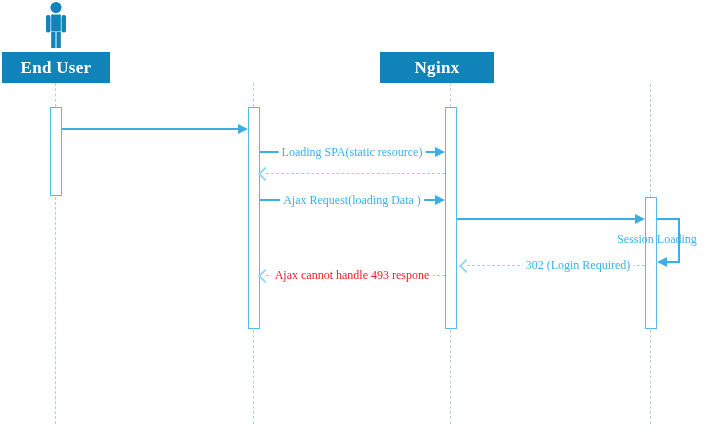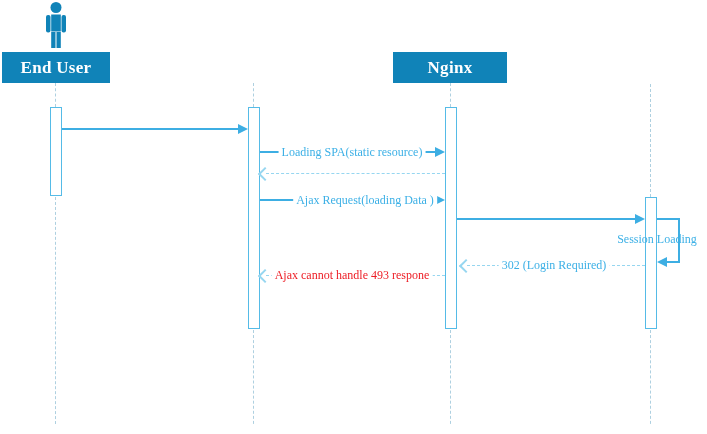--- a/index.html
+++ b/index.html
@@ -57,21 +57,21 @@
     <rect x="2" y="13" width="4.5" height="17.5" rx="2" fill="#1083b8"></rect>
     <rect x="17.5" y="13" width="4.5" height="17.5" rx="2" fill="#1083b8"></rect>
     <rect x="7.2" y="12.5" width="9.6" height="17" fill="#1083b8"></rect>
     <rect x="7.2" y="30" width="4.3" height="16" fill="#1083b8"></rect>
     <rect x="12.5" y="30" width="4.3" height="16" fill="#1083b8"></rect>
   </svg>
 
   <div class="pbox" style="left:2px;width:108px;">
       <span>End User</span>
     </div>
-  <div class="pbox" style="left:393px;width:114px;text-align:center;">
+  <div class="pbox" style="left:380px;width:114px;text-align:center;">
       <span>Nginx</span>
     </div>
 
   <div class="lifeline" style="left:55px;top:83px;height:24px;"></div>
   <div class="lifeline" style="left:55px;top:197px;height:237px;"></div>
   <div class="lifeline" style="left:253px;top:83px;height:24px;"></div>
   <div class="lifeline" style="left:253px;top:330px;height:104px;"></div>
   <div class="lifeline" style="left:450px;top:83px;height:24px;"></div>
   <div class="lifeline" style="left:450px;top:330px;height:104px;"></div>
   <div class="lifeline" style="left:650px;top:84px;height:113px;"></div>
@@ -94,40 +94,40 @@
   </div>
 
   <div>
     <div class="mline-dashed" style="left:266px;top:173px;width:179px;"></div>
     <div class="chev-l" style="left:260px;top:169px;"></div>
   </div>
 
   <div>
     <div class="mline" style="left:260px;top:199px;width:176px;"></div>
     <div class="arr-r" style="left:435px;top:195px;"></div>
-    <span class="mlabel" style="left:365px;top:200px;">Ajax Request(loading Data )</span>
+    <span class="mlabel" style="left:352px;top:200px;">Ajax Request(loading Data )</span>
   </div>
 
   <div>
     <div class="mline" style="left:457px;top:218px;width:179px;"></div>
     <div class="arr-r" style="left:635px;top:214px;"></div>
   </div>
 
   <div>
     <div class="mline" style="left:657px;top:218px;width:23px;"></div>
     <div class="vline" style="left:678px;top:218px;height:44px;"></div>
     <div class="mline" style="left:667px;top:261px;width:13px;"></div>
     <div class="arr-l" style="left:657px;top:257px;"></div>
     <span class="mlabel free" style="left:657px;top:239px;">Session Loading</span>
   </div>
 
   <div>
     <div class="mline-dashed" style="left:467px;top:265px;width:178px;"></div>
     <div class="chev-l" style="left:461px;top:261px;"></div>
-    <span class="mlabel" style="left:554px;top:265px;">302 (Login Required)</span>
+    <span class="mlabel" style="left:578px;top:265px;">302 (Login Required)</span>
   </div>
 
   <div>
     <div class="mline-dashed" style="left:266px;top:275px;width:179px;"></div>
     <div class="chev-l" style="left:260px;top:271px;"></div>
     <span class="mlabel error" style="left:352px;top:275px;">Ajax cannot handle 493 respone</span>
   </div>
 
 </div>
 

